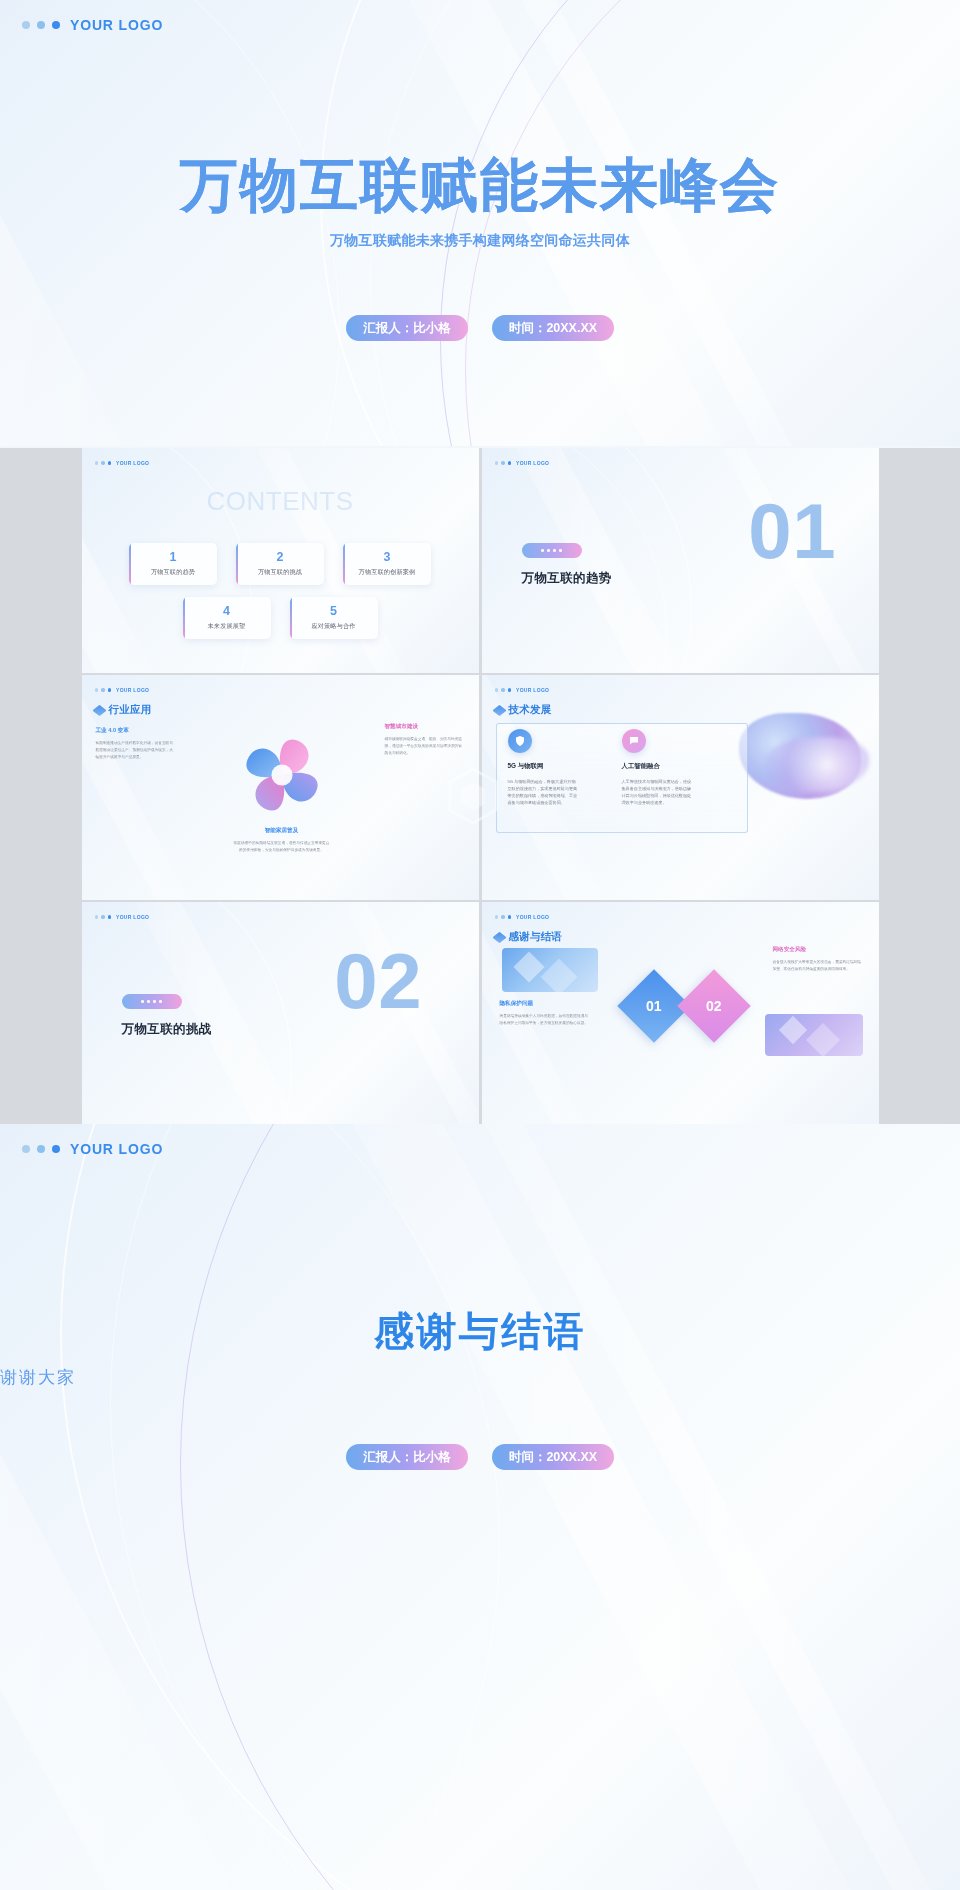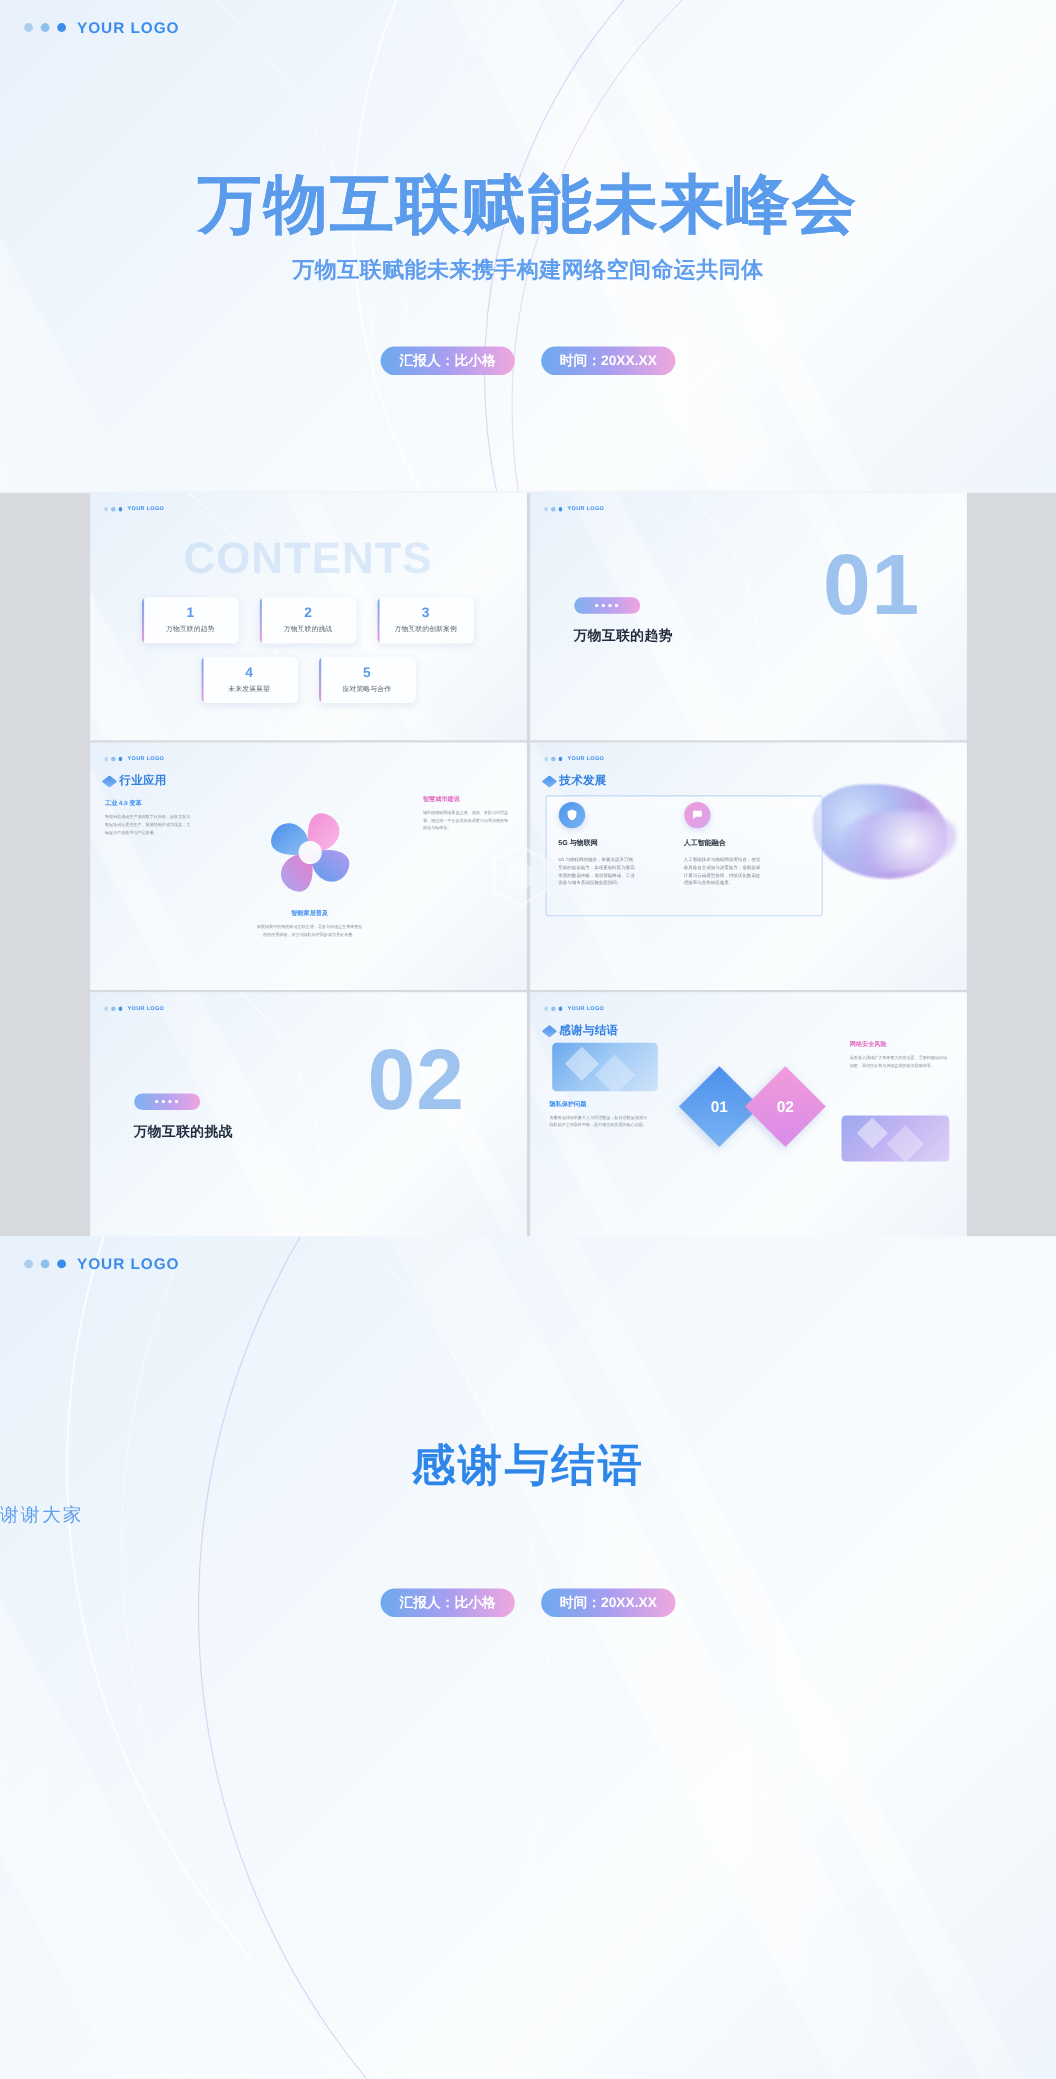--- a/index.html
+++ b/index.html
@@ -59,21 +59,21 @@
   #cover .maintitle {
     position: absolute; left: 0; right: 0; top: 132px; text-align: center;
     font-family: "Liberation Serif", "DejaVu Serif", serif;
     font-weight: bold; font-size: 58px; letter-spacing: .035em;
     color: #5b9bec;
     background: linear-gradient(90deg,#5f9dee 0%,#4e92ea 50%,#6aa6ef 100%);
     -webkit-background-clip: text; background-clip: text; margin-top: 15px;
   }
   #cover .subtitle {
     position: absolute; left: 0; right: 0; top: 232px; text-align: center;
-    font-weight: bold; font-size: 20px; letter-spacing: .02em; color: #5f9dee;
+    font-weight: bold; font-size: 14px; letter-spacing: .02em; color: #5f9dee;
   }
   .pills { position: absolute; left: 0; right: 0; display: flex; justify-content: center; gap: 24px; }
   .pill {
     border-radius: 999px; color: #fff; font-weight: bold;
     background: linear-gradient(90deg,#6ea9ee 0%,#a79ef0 50%,#f0a7e0 100%);
     display: flex; align-items: center; justify-content: center;
   }
   #cover .pills { top: 315px; }
   #cover .pill { width: 122px; height: 26px; font-size: 12.5px; }
 
@@ -91,21 +91,21 @@
   .mini .htitle { position: absolute; left: 13px; top: 28px; display:flex; align-items:center; gap:5px; }
   .mini .dia {
     width: 9px; height: 9px; background: linear-gradient(135deg,#4b91ec,#7fb5f2);
     transform: rotate(45deg) skew(-6deg,-6deg); border-radius: 1px;
   }
   .mini .htitle span { font-size: 10.5px; font-weight: bold; color: #2f7fe0; letter-spacing: .02em; }
 
   
   #m-contents .watermark {
     position: absolute; left: 0; right: 0; top: 38px; text-align: center;
-    font-size: 40px; font-weight: bold; letter-spacing: .02em; color: rgba(152,192,238,.30);
+    font-size: 26px; font-weight: normal; letter-spacing: .02em; color: rgba(152,192,238,.30);
   }
   #m-contents .mulu-wrap {
     position: absolute; left: 0; right: 0; top: 48px;
     display: flex; align-items: center; justify-content: center; gap: 10px;
   }
   #m-contents .mulu {
     font-size: 19px; font-weight: bold; color: #1a72dc; letter-spacing: .18em;
   }
   #m-contents .rule { width: 42px; height: 1.4px; background: #5b9bec; }
   #m-contents .cards {

